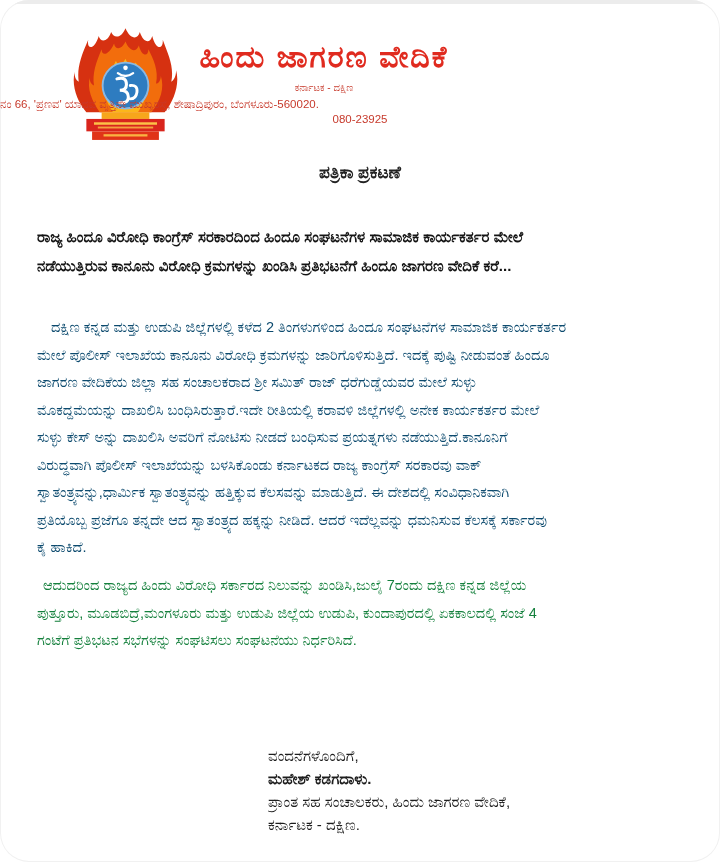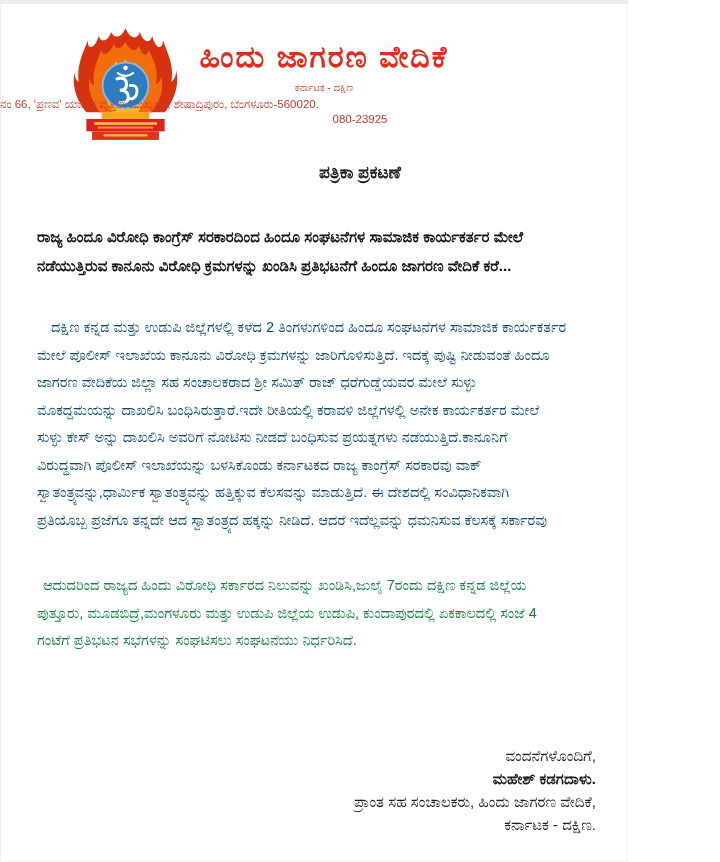--- a/index.html
+++ b/index.html
@@ -1,19 +1,19 @@
 <!DOCTYPE html>
 <html><head>
 <meta charset="utf-8">
 <style>
   html,body{margin:0;padding:0;background:#ffffff;}
   .page{
-    position:relative;width:628px;height:862px;background:#ffffff;
+    position:relative;width:720px;height:862px;background:#ffffff;
     font-family:"Liberation Sans","DejaVu Sans",sans-serif;
-    overflow:hidden;box-shadow:inset 0 0 0 1px #f1f1f1;
+    overflow:hidden;box-shadow:inset 0 0 0 1px #f1f1f1;border-radius:29px;
   }
   .scan-edge-top{position:absolute;top:0;left:0;width:720px;height:4px;background:#ececec;}
   
   .logo{position:absolute;left:73px;top:24px;width:105px;height:124px;}
   .org-name{
     position:absolute;left:0;top:40px;width:648px;text-align:center;
     font-size:30px;font-weight:bold;letter-spacing:2px;color:#e02b1f;
     white-space:nowrap;overflow:hidden;
   }
   .org-region{
@@ -38,21 +38,21 @@
   .intro{position:absolute;left:37px;top:222px;width:650px;color:#141414;font-weight:bold;font-size:15px;}
   .intro .ln{height:29px;line-height:29px;white-space:nowrap;overflow:hidden;}
   .para1{position:absolute;left:37px;top:314px;width:650px;color:#0c4a6e;font-size:14.5px;}
   .para1 .ln{height:27.5px;line-height:27.5px;white-space:nowrap;overflow:hidden;}
   .para2{position:absolute;left:37px;top:572px;width:650px;color:#15803d;font-size:14.5px;}
   .para2 .ln{height:27.5px;line-height:27.5px;white-space:nowrap;overflow:hidden;}
   .indent1{padding-left:14px;}
   .indent2{padding-left:6px;}
   
   .signature{
-    position:absolute;right:32px;top:744px;width:420px;text-align:right;
+    position:absolute;right:32px;top:744px;width:420px;
     color:#1d1d1d;font-size:15px;
   }
   .signature .ln{height:23px;line-height:23px;white-space:nowrap;overflow:hidden;}
   .sig-name{font-weight:bold;}
 </style>
 </head>
 <body>
 
 <div class="page">
   <div class="scan-edge-top"></div>
@@ -105,20 +105,21 @@
 
   <div class="para1">
     <div class="ln indent1">ದಕ್ಷಿಣ ಕನ್ನಡ ಮತ್ತು ಉಡುಪಿ ಜಿಲ್ಲೆಗಳಲ್ಲಿ ಕಳೆದ 2 ತಿಂಗಳುಗಳಿಂದ ಹಿಂದೂ ಸಂಘಟನೆಗಳ ಸಾಮಾಜಿಕ ಕಾರ್ಯಕರ್ತರ</div>
     <div class="ln">ಮೇಲೆ ಪೊಲೀಸ್ ಇಲಾಖೆಯ ಕಾನೂನು ವಿರೋಧಿ ಕ್ರಮಗಳನ್ನು ಜಾರಿಗೊಳಿಸುತ್ತಿದೆ. ಇದಕ್ಕೆ ಪುಷ್ಟಿ ನೀಡುವಂತೆ ಹಿಂದೂ</div>
     <div class="ln">ಜಾಗರಣ ವೇದಿಕೆಯ ಜಿಲ್ಲಾ ಸಹ ಸಂಚಾಲಕರಾದ ಶ್ರೀ ಸಮಿತ್ ರಾಜ್ ಧರೆಗುಡ್ಡೆಯವರ ಮೇಲೆ ಸುಳ್ಳು</div>
     <div class="ln">ಮೊಕದ್ದಮೆಯನ್ನು ದಾಖಲಿಸಿ ಬಂಧಿಸಿರುತ್ತಾರೆ.ಇದೇ ರೀತಿಯಲ್ಲಿ ಕರಾವಳಿ ಜಿಲ್ಲೆಗಳಲ್ಲಿ ಅನೇಕ ಕಾರ್ಯಕರ್ತರ ಮೇಲೆ</div>
     <div class="ln">ಸುಳ್ಳು ಕೇಸ್ ಅನ್ನು ದಾಖಲಿಸಿ ಅವರಿಗೆ ನೋಟಿಸು ನೀಡದೆ ಬಂಧಿಸುವ ಪ್ರಯತ್ನಗಳು ನಡೆಯುತ್ತಿದೆ.ಕಾನೂನಿಗೆ</div>
     <div class="ln">ವಿರುದ್ಧವಾಗಿ ಪೊಲೀಸ್ ಇಲಾಖೆಯನ್ನು ಬಳಸಿಕೊಂಡು ಕರ್ನಾಟಕದ ರಾಜ್ಯ ಕಾಂಗ್ರೆಸ್ ಸರಕಾರವು ವಾಕ್</div>
     <div class="ln">ಸ್ವಾತಂತ್ರ್ಯವನ್ನು,ಧಾರ್ಮಿಕ ಸ್ವಾತಂತ್ರ್ಯವನ್ನು ಹತ್ತಿಕ್ಕುವ ಕೆಲಸವನ್ನು ಮಾಡುತ್ತಿದೆ. ಈ ದೇಶದಲ್ಲಿ ಸಂವಿಧಾನಿಕವಾಗಿ</div>
     <div class="ln">ಪ್ರತಿಯೊಬ್ಬ ಪ್ರಜೆಗೂ ತನ್ನದೇ ಆದ ಸ್ವಾತಂತ್ರ್ಯದ ಹಕ್ಕನ್ನು ನೀಡಿದೆ. ಆದರೆ ಇದೆಲ್ಲವನ್ನು ಧಮನಿಸುವ ಕೆಲಸಕ್ಕೆ ಸರ್ಕಾರವು</div>
+    <div class="ln">ಕೈ ಹಾಕಿದೆ.</div>
   </div>
 
   <div class="para2">
     <div class="ln indent2">ಆದುದರಿಂದ ರಾಜ್ಯದ ಹಿಂದು ವಿರೋಧಿ ಸರ್ಕಾರದ ನಿಲುವನ್ನು ಖಂಡಿಸಿ,ಜುಲೈ 7ರಂದು ದಕ್ಷಿಣ ಕನ್ನಡ ಜಿಲ್ಲೆಯ</div>
     <div class="ln">ಪುತ್ತೂರು, ಮೂಡಬಿದ್ರೆ,ಮಂಗಳೂರು ಮತ್ತು ಉಡುಪಿ ಜಿಲ್ಲೆಯ ಉಡುಪಿ, ಕುಂದಾಪುರದಲ್ಲಿ ಏಕಕಾಲದಲ್ಲಿ ಸಂಜೆ 4</div>
     <div class="ln">ಗಂಟೆಗೆ ಪ್ರತಿಭಟನ ಸಭೆಗಳನ್ನು ಸಂಘಟಿಸಲು ಸಂಘಟನೆಯು ನಿರ್ಧರಿಸಿದೆ.</div>
   </div>
 
   <div class="signature">
     <div class="ln">ವಂದನೆಗಳೊಂದಿಗೆ,</div>

